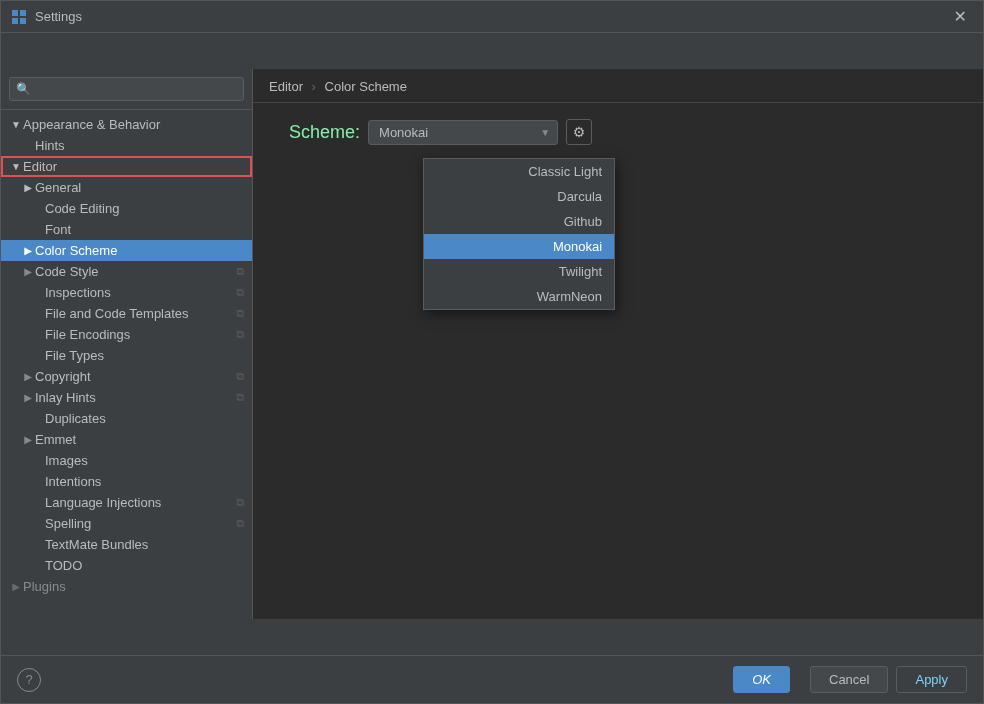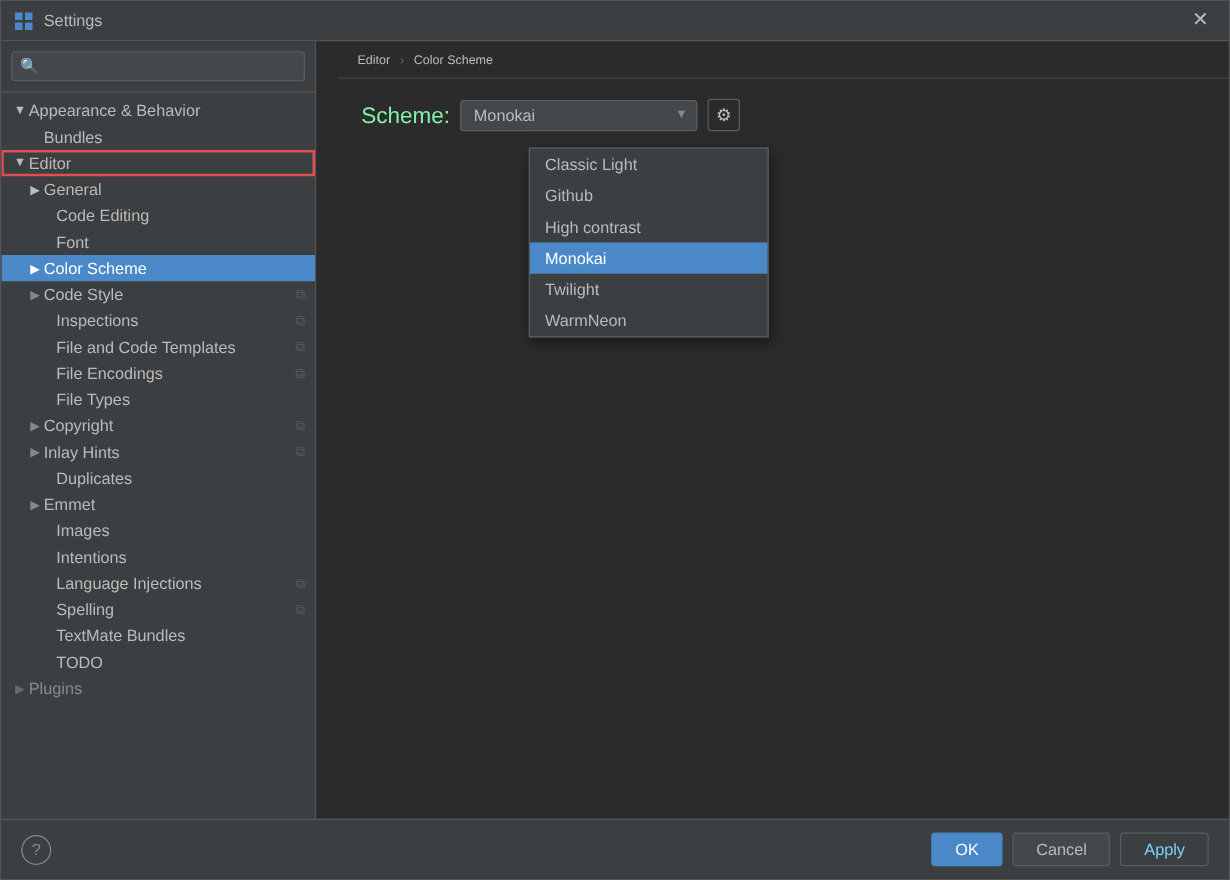--- a/index.html
+++ b/index.html
@@ -12,20 +12,21 @@
       height: 704px;
       overflow: hidden;
     }
     .window {
       width: 984px;
       height: 704px;
       background: #3c3f41;
       border: 1px solid #555;
       display: flex;
       flex-direction: column;
+      gap: 36px;
     }
     .title-bar {
       background: #3c3f41;
       height: 32px;
       display: flex;
       align-items: center;
       padding: 0 10px;
       border-bottom: 1px solid #555;
       flex-shrink: 0;
     }
@@ -132,25 +133,24 @@
     }
     .main-panel {
       flex: 1;
       display: flex;
       flex-direction: column;
       background: #2b2b2b;
       overflow: hidden;
     }
     .breadcrumb-bar {
       padding: 10px 16px 8px;
-      font-size: 10px;
+      font-size: 13px;
       color: #bbbbbb;
       border-bottom: 1px solid #444;
       flex-shrink: 0;
-      margin-left: 17px;
     }
     .breadcrumb-sep {
       margin: 0 5px;
       color: #666;
     }
     .panel-content {
       flex: 1;
       padding: 16px;
       position: relative;
     }
@@ -193,20 +193,21 @@
     
     .dropdown-popup {
       position: absolute;
       top: 38px;
       left: 55px;
       width: 192px;
       background: #3c3f41;
       border: 1px solid #5a5d5f;
       z-index: 100;
       box-shadow: 2px 4px 12px rgba(0,0,0,0.5);
+      text-align: right;
     }
     .dropdown-popup-item {
       padding: 5px 12px;
       cursor: pointer;
       color: #bbbbbb;
       font-size: 13px;
     }
     .dropdown-popup-item.selected-item {
       background: #4a88c7;
       color: #fff;
@@ -241,24 +242,26 @@
       padding: 5px 18px;
       font-size: 13px;
       cursor: pointer;
       border-radius: 3px;
       border: 1px solid #5a5d5f;
     }
     .btn-primary {
       background: #4a88c7;
       color: #fff;
       border-color: #4a88c7;
+      font-style: italic;
     }
     .btn-default {
       background: #45484a;
       color: #bbbbbb;
+      margin-left: 12px;
     }
     .btn-disabled {
       background: #3c3f41;
       color: #7dd3fc;
       cursor: default;
     }
   </style>
 </head>
 <body>
 
@@ -287,21 +290,21 @@
         </div>
       </div>
       <div class="tree">
 
         <div class="tree-item">
           <span class="tree-chevron open">▼</span>
           <span>Appearance &amp; Behavior</span>
         </div>
         <div class="tree-item indent-1">
           <span class="tree-chevron"> </span>
-          <span>Bundles</span>
+          <span>Hints</span>
         </div>
 
         <div class="tree-item editor-red-border" style="outline: 2px solid #cc4444; outline-offset: -2px;">
           <span class="tree-chevron open">▼</span>
           <span>Editor</span>
         </div>
 
         <div class="tree-item indent-1">
           <span class="tree-chevron open">▶</span>
           <span>General</span>
@@ -430,22 +433,22 @@
             <div style="position:relative; display:inline-block;">
               <div style="background:#45484a; border:1px solid #5a5d5f; border-radius:3px; color:#bbbbbb; padding:4px 28px 4px 10px; font-size:13px; width:190px; cursor:pointer;">
                 <span>Monokai</span>
               </div>
               <span class="dropdown-arrow">▼</span>
             </div>
 
             
             <div class="dropdown-popup">
               <div class="dropdown-popup-item">Classic Light</div>
+              <div class="dropdown-popup-item">Darcula</div>
               <div class="dropdown-popup-item">Github</div>
-              <div class="dropdown-popup-item">High contrast</div>
               <div class="dropdown-popup-item selected-item">Monokai</div>
               <div class="dropdown-popup-item">Twilight</div>
               <div class="dropdown-popup-item">WarmNeon</div>
             </div>
           </div>
 
           <button class="gear-btn" title="Scheme actions">
             <span>⚙</span>
           </button>
         </div>

